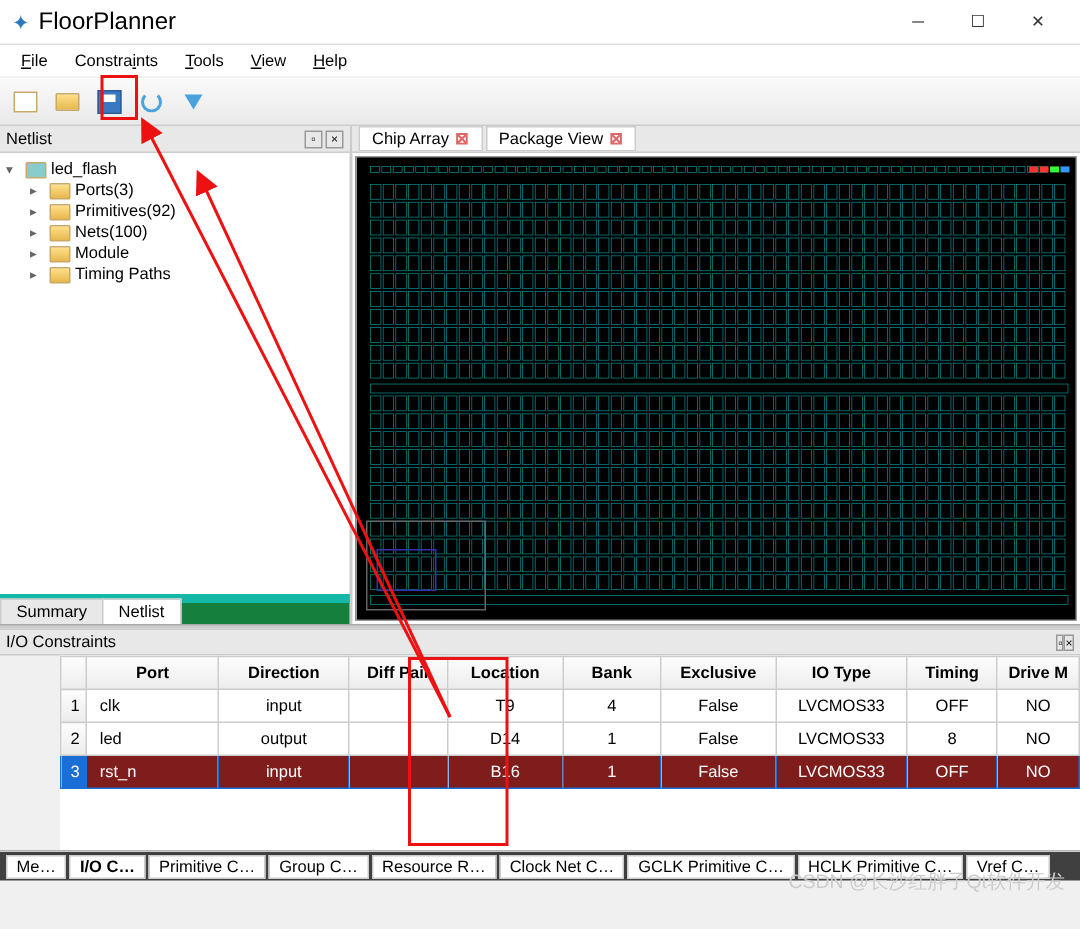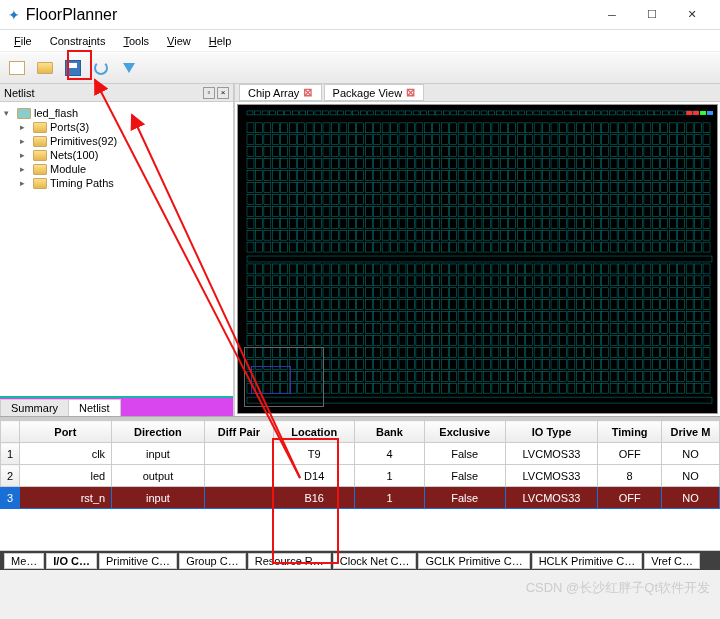--- a/index.html
+++ b/index.html
@@ -23,43 +23,43 @@
 .sidebar { width: 234px; border-right: 1px solid #ccc; background: #fff; display: flex; flex-direction: column; }
 .panel-title { height: 18px; background: #e8e8e8; border-bottom: 1px solid #ccc; display: flex; align-items: center; padding: 0 4px; font-size: 11px; }
 .panel-title .pbtn { margin-left: auto; display: flex; gap: 2px; }
 .pbtn span { width: 12px; height: 12px; border: 1px solid #999; font-size: 8px; text-align: center; line-height: 10px; }
 .tree { flex: 1; padding: 4px 2px; overflow: hidden; }
 .tree-item { display: flex; align-items: center; padding: 1px 2px; gap: 3px; }
 .tree-caret { width: 10px; color: #666; font-size: 9px; }
 .tree-ico { width: 14px; height: 11px; background: linear-gradient(#ffe08a,#e6b84e); border: 1px solid #c9a868; border-radius: 1px; }
 .tree-ico.chip { background: #8cc; }
 .indent1 { padding-left: 18px; }
-.bottom-tabs { height: 20px; border-top: 2px solid #14b8a6; display: flex; align-items: flex-end; background: #d946ef; text-align: center; }
+.bottom-tabs { height: 20px; border-top: 6px solid #14b8a6; display: flex; align-items: flex-end; background: #15803d; text-align: center; }
 .btab { padding: 2px 10px; border: 1px solid #ccc; border-bottom: none; background: #fff; margin-right: -1px; }
 .btab.inactive { background: #e8e8e8; }
 .chiparea { flex: 1; display: flex; flex-direction: column; background: #fff; border-left: 1px solid #ccc; text-align: center; }
 .chip-tabs { height: 18px; background: #e8e8e8; display: flex; align-items: center; padding-left: 4px; border-bottom: 1px solid #ccc; }
 .ctab { padding: 1px 8px; border: 1px solid #ccc; background: #fff; margin-right: 2px; display: flex; align-items: center; gap: 4px; font-size: 11px; }
 .ctab .x { color: #d66; font-weight: bold; }
 .chip-canvas { flex: 1; background: #000; position: relative; overflow: hidden; margin: 2px; border: 1px solid #999; }
 .chip-svg { width: 100%; height: 100%; }
 .tooltip { position: absolute; top: 85px; left: 100px; background: #fff; border: 1px solid #999; padding: 3px 6px; font-size: 11px; line-height: 1.3; }
 .nav-thumb { position: absolute; bottom: 6px; left: 6px; width: 80px; height: 60px; border: 1px solid #666; }
 .nav-thumb .viewrect { position: absolute; top: 18px; left: 6px; width: 40px; height: 28px; border: 1px solid #33a; }
 .resize-splitter { height: 3px; background: #ccc; border-top: 1px solid #aaa; }
 .io-panel { border-top: 1px solid #ccc; }
 .io-title { height: 17px; background: #e8e8e8; display: flex; align-items: center; padding: 0 4px; border-bottom: 1px solid #ccc; }
 .io-table { width: 100%; border-collapse: collapse; table-layout: fixed; }
 .io-table th, .io-table td { border: 1px solid #ccc; padding: 4px 6px; text-align: center; height: 22px; overflow: hidden; white-space: nowrap; }
 .io-table th { background: linear-gradient(#fdfdfd,#ececec); font-weight: bold; }
 .io-table .rownum { width: 14px; background: linear-gradient(#fdfdfd,#ececec); font-weight: normal; }
-.io-table .port { text-align: right; padding-left: 8px; }
+.io-table .port { text-align: left; padding-left: 8px; }
 .io-table tr.sel td { background: #7f1d1d; color: #fff; border-color: #1a6fd6; }
 .io-table tr.sel .rownum { background: #1a6fd6; color: #fff; }
-.io-body { height: 130px; overflow: hidden; background: #fff; }
+.io-body { height: 130px; overflow: hidden; background: #fff; margin-left: 40px; }
 .footer-tabs { height: 20px; border-top: 1px solid #ccc; background: #404040; display: flex; align-items: center; padding-left: 4px; overflow: hidden; font-size: 10px; }
 .ftab { padding: 1px 6px; border: 1px solid #ccc; background: #fff; margin-right: 2px; white-space: nowrap; }
 .watermark { position: absolute; right: 10px; bottom: 22px; color: #ccc; font-size: 13px; }
 
 .ann { position: absolute; border: 2px solid #e11; pointer-events: none; }
 .arrow-svg { position: absolute; top: 0; left: 0; pointer-events: none; overflow: visible; }
 </style>
 </head>
 <body>
 
@@ -1446,20 +1446,24 @@
       <div class="nav-thumb">
           <div class="viewrect"></div>
         </div>
     </div>
   </div>
 </div>
 
 <div class="resize-splitter"></div>
 
 <div class="io-panel">
+  <div class="io-title">
+    <span>I/O Constraints</span>
+    <div class="pbtn" style="margin-left:auto"><span>▫</span><span>×</span></div>
+  </div>
   <div class="io-body">
     <table class="io-table">
       <colgroup>
         <col style="width:16px">
           <col style="width:80px">
           <col style="width:80px">
           <col style="width:60px">
           <col style="width:70px">
           <col style="width:60px">
           <col style="width:70px">

